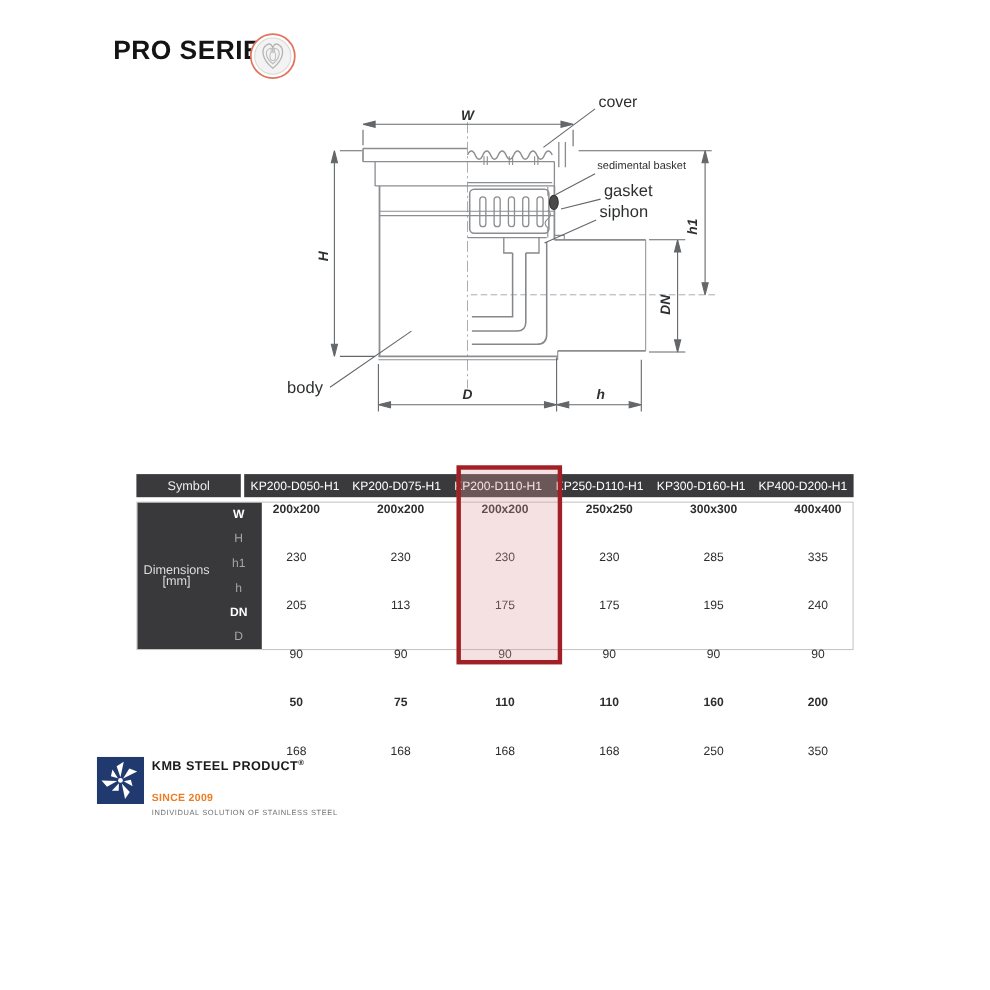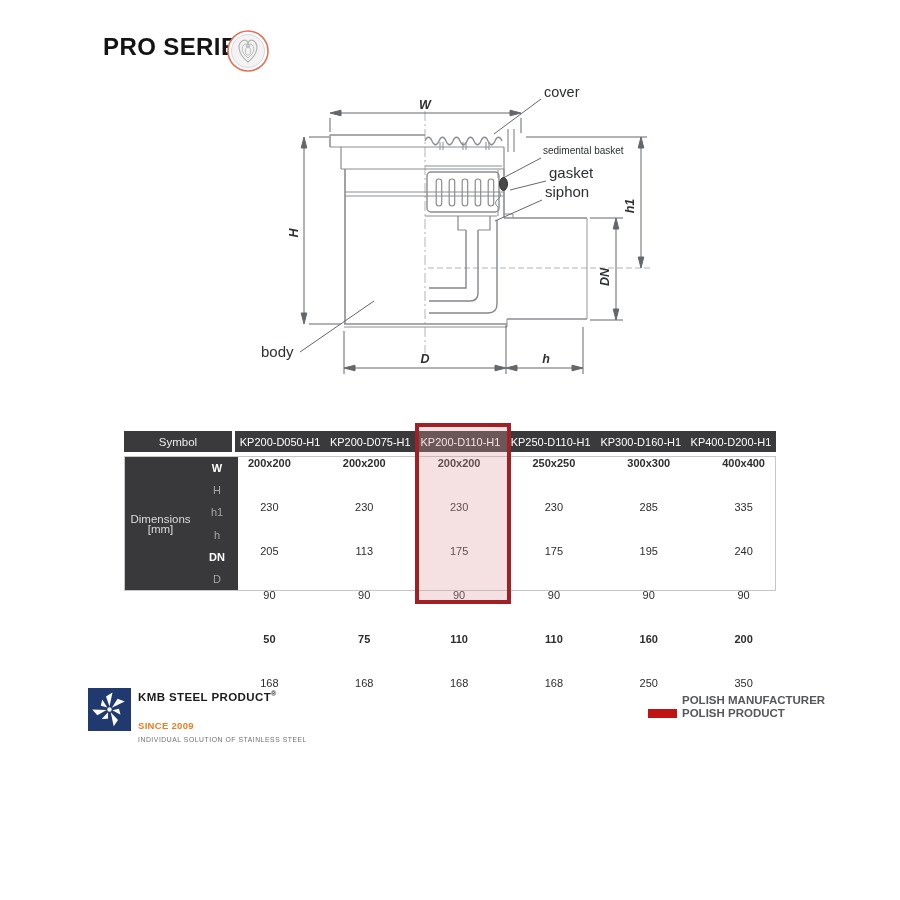--- a/index.html
+++ b/index.html
@@ -15,21 +15,21 @@
   .diagram{position:absolute;left:250px;top:75px;width:420px;height:322px;}
   .diagram text{font-family:"Liberation Sans",sans-serif;fill:#2d2f31;}
   .dim-t{font-size:12.5px;font-style:italic;font-weight:bold;fill:#3a3c3e;}
   .part-t{font-size:15px;}
   .part-sm{font-size:10px;}
   .cover-t{font-size:14.5px;}
 
   
   .table-wrap{position:absolute;left:124px;top:431px;width:652px;}
   .t-header{display:flex;height:21px;}
-  .sym-cell{width:108px;background:#3a393c;color:#ececec;font-size:11.5px;
+  .sym-cell{width:95px;background:#3a393c;color:#ececec;font-size:11.5px;
             display:flex;align-items:center;justify-content:center;}
   .h-gap{width:3px;background:#fff;}
   .h-cells{flex:1;display:flex;background:#3a393c;}
   .h-cell{flex:1;display:flex;align-items:center;justify-content:center;
           color:#fff;font-size:11px;font-weight:normal;white-space:nowrap;}
   .t-gap{height:4px;}
   .t-body{display:flex;height:133px;border:1px solid #c6c6c6;box-sizing:content-box;}
   .dark-block{width:113px;background:#39383b;display:flex;}
   .dim-group{flex:1;display:flex;flex-direction:column;align-items:center;justify-content:center;
              color:#dcdcdc;font-size:11.5px;line-height:10px;text-align:center;}
@@ -272,21 +272,14 @@
         <circle r="2.2"></circle>
       </g>
     </svg>
     <div class="kmb-text">
       <div class="kmb-name"><span>KMB STEEL PRODUCT</span><sup>®</sup></div>
       <div class="kmb-since">SINCE 2009</div>
       <div class="kmb-tag">INDIVIDUAL SOLUTION OF STAINLESS STEEL</div>
     </div>
   </div>
 
-  <div class="origin">
-    <div class="origin-l1">POLISH MANUFACTURER</div>
-    <div class="origin-l2">
-      <div class="flag"></div>
-      <div class="origin-t2">POLISH PRODUCT</div>
-    </div>
-  </div>
 
 </div>
 
 </body></html>

